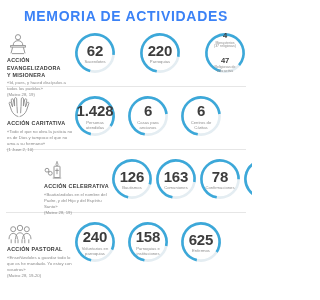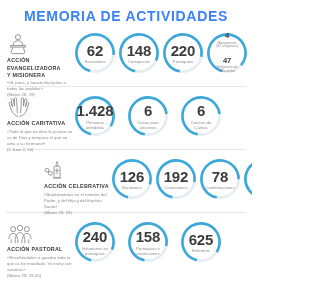--- a/index.html
+++ b/index.html
@@ -166,30 +166,20 @@
         <svg viewBox="0 0 44 44">
           <circle cx="22" cy="22" r="18.6" fill="none" stroke="#e4edf2" stroke-width="2.6"></circle>
           <circle cx="22" cy="22" r="18.6" fill="none" stroke="#3ca8d9" stroke-width="2.6" stroke-linecap="butt" stroke-dasharray="84.1 116.9" transform="rotate(105 22 22)"></circle>
         </svg>
         <div class="inner">
           <div class="num">62</div>
           <div class="cap">Sacerdotes</div>
         </div>
       </div>
 
-      <div class="stat">
-        <svg viewBox="0 0 44 44">
-          <circle cx="22" cy="22" r="18.6" fill="none" stroke="#e4edf2" stroke-width="2.6"></circle>
-          <circle cx="22" cy="22" r="18.6" fill="none" stroke="#3ca8d9" stroke-width="2.6" stroke-linecap="butt" stroke-dasharray="91.1 109.9" transform="rotate(102 22 22)"></circle>
-        </svg>
-        <div class="inner">
-          <div class="num">148</div>
-          <div class="cap">Catequistas</div>
-        </div>
-      </div>
 
       <div class="stat">
         <svg viewBox="0 0 44 44">
           <circle cx="22" cy="22" r="18.6" fill="none" stroke="#e4edf2" stroke-width="2.6"></circle>
           <circle cx="22" cy="22" r="18.6" fill="none" stroke="#3ca8d9" stroke-width="2.6" stroke-linecap="butt" stroke-dasharray="87.6 113.4" transform="rotate(100 22 22)"></circle>
         </svg>
         <div class="inner">
           <div class="num">220</div>
           <div class="cap">Parroquias</div>
         </div>
@@ -318,21 +308,21 @@
           <div class="cap">Bautismos</div>
         </div>
       </div>
 
       <div class="stat">
         <svg viewBox="0 0 44 44">
           <circle cx="22" cy="22" r="18.6" fill="none" stroke="#e4edf2" stroke-width="2.6"></circle>
           <circle cx="22" cy="22" r="18.6" fill="none" stroke="#3ca8d9" stroke-width="2.6" stroke-linecap="butt" stroke-dasharray="86.5 114.5" transform="rotate(101 22 22)"></circle>
         </svg>
         <div class="inner">
-          <div class="num">192</div>
+          <div class="num">163</div>
           <div class="cap">Comuniones</div>
         </div>
       </div>
 
       <div class="stat">
         <svg viewBox="0 0 44 44">
           <circle cx="22" cy="22" r="18.6" fill="none" stroke="#e4edf2" stroke-width="2.6"></circle>
           <circle cx="22" cy="22" r="18.6" fill="none" stroke="#3ca8d9" stroke-width="2.6" stroke-linecap="butt" stroke-dasharray="84.1 116.9" transform="rotate(100 22 22)"></circle>
         </svg>
         <div class="inner">

